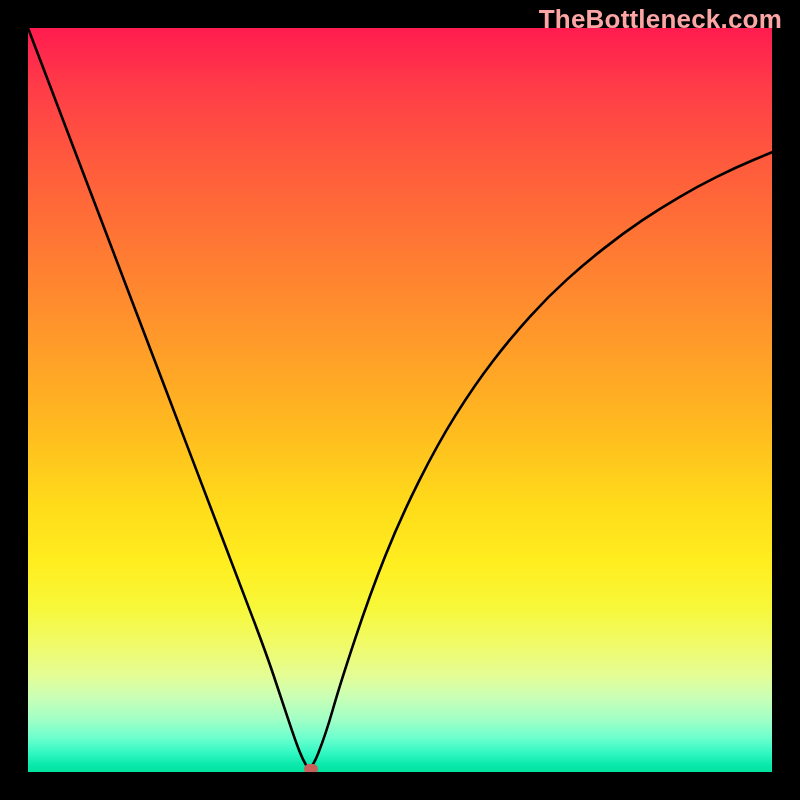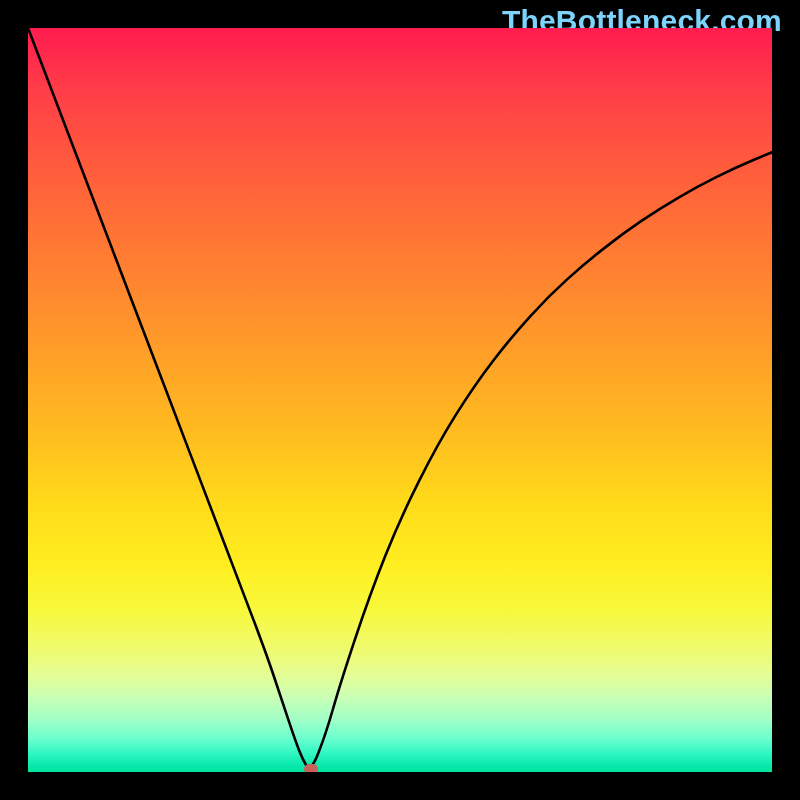--- a/index.html
+++ b/index.html
@@ -14,22 +14,22 @@
   .frame {
     position: relative;
     width: 800px;
     height: 800px;
     background: #000;
   }
   .watermark {
     position: absolute;
     top: 4px;
     right: 18px;
-    color: #7dd3fc;
-    font-size: 30px;
+    color: #fca5a5;
+    font-size: 26px;
     font-weight: 600;
     letter-spacing: 0.2px;
     user-select: none;
     pointer-events: none;
   }
   .plot-area {
     position: absolute;
     left: 28px;
     top: 28px;
     width: 744px;

